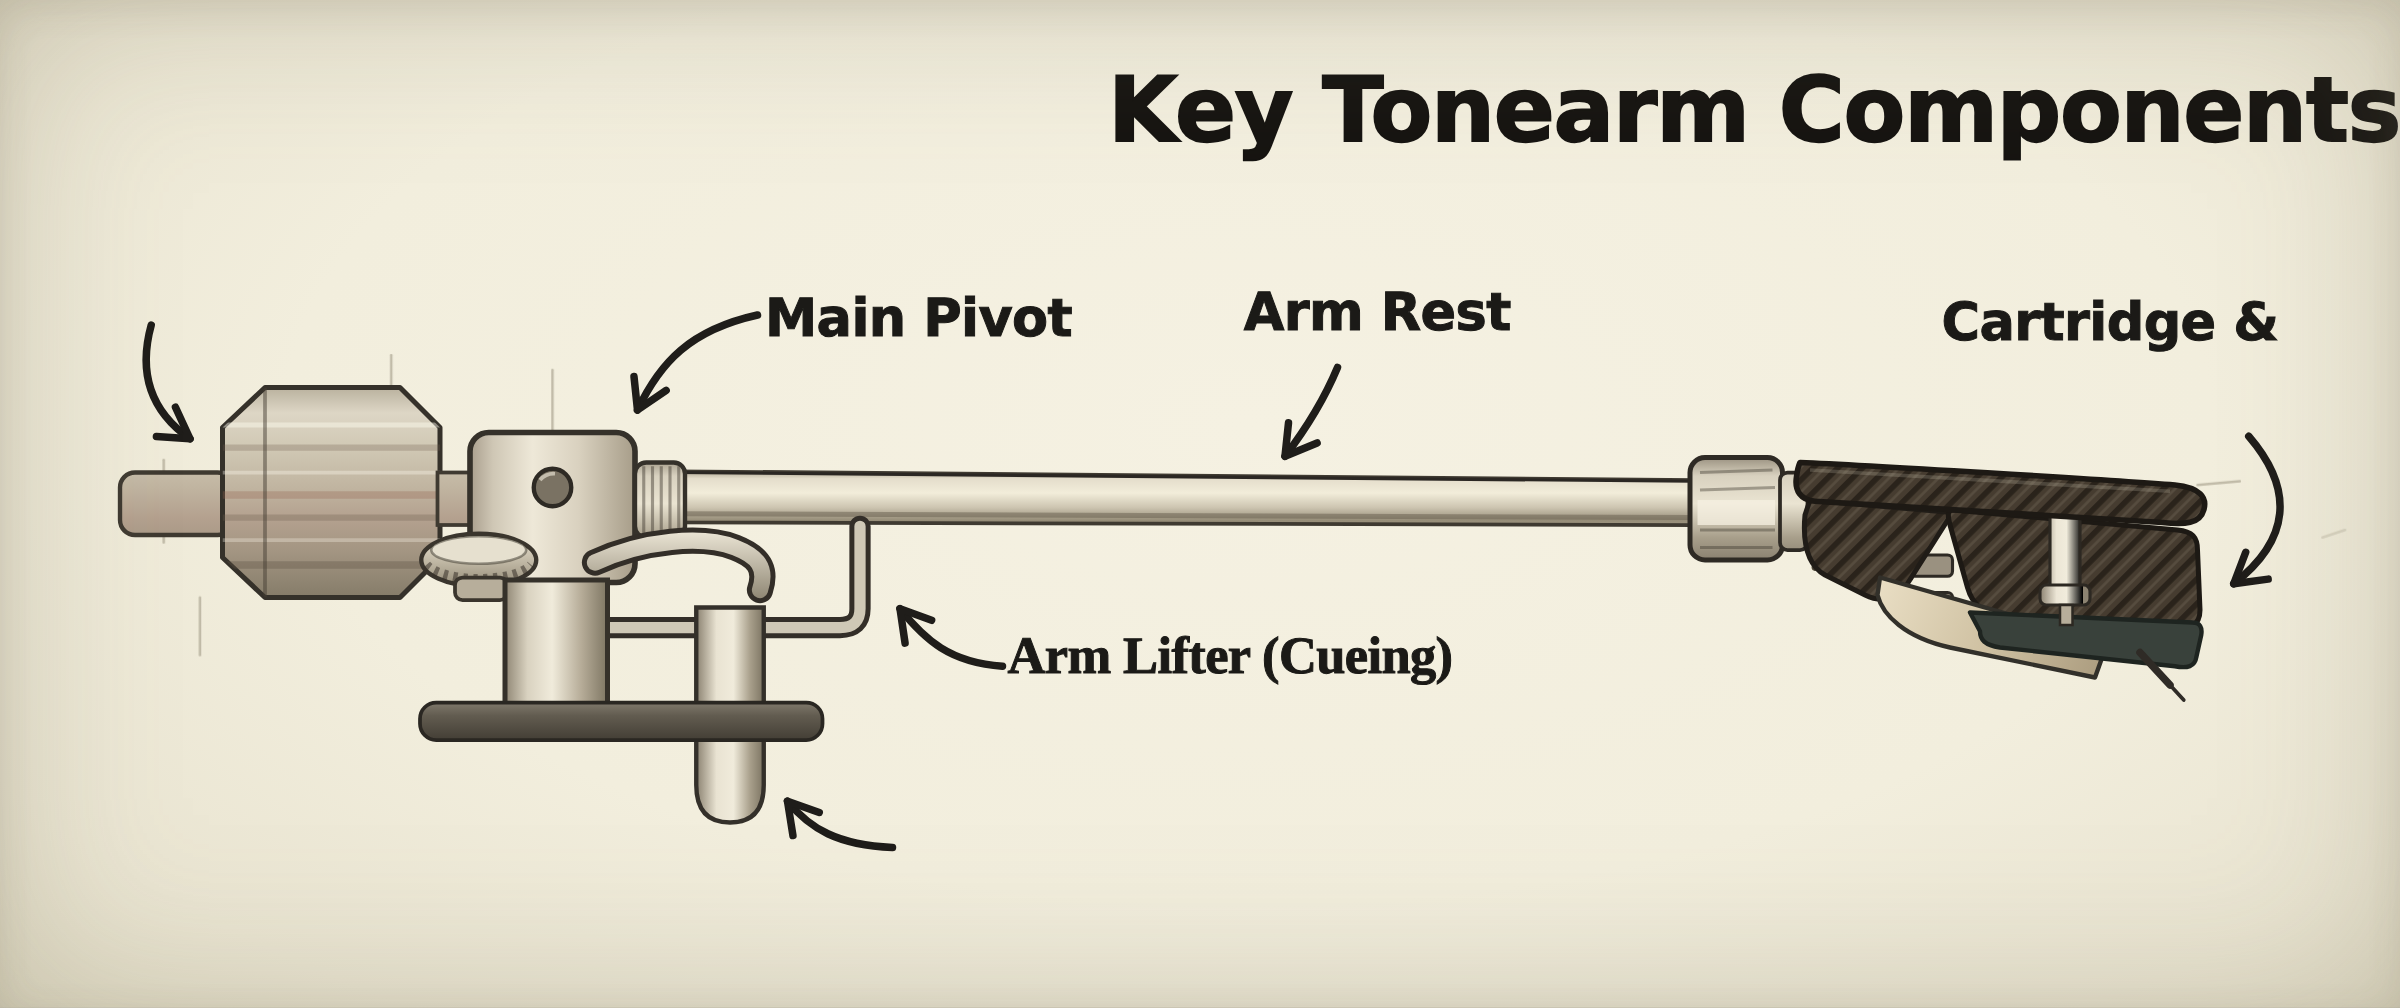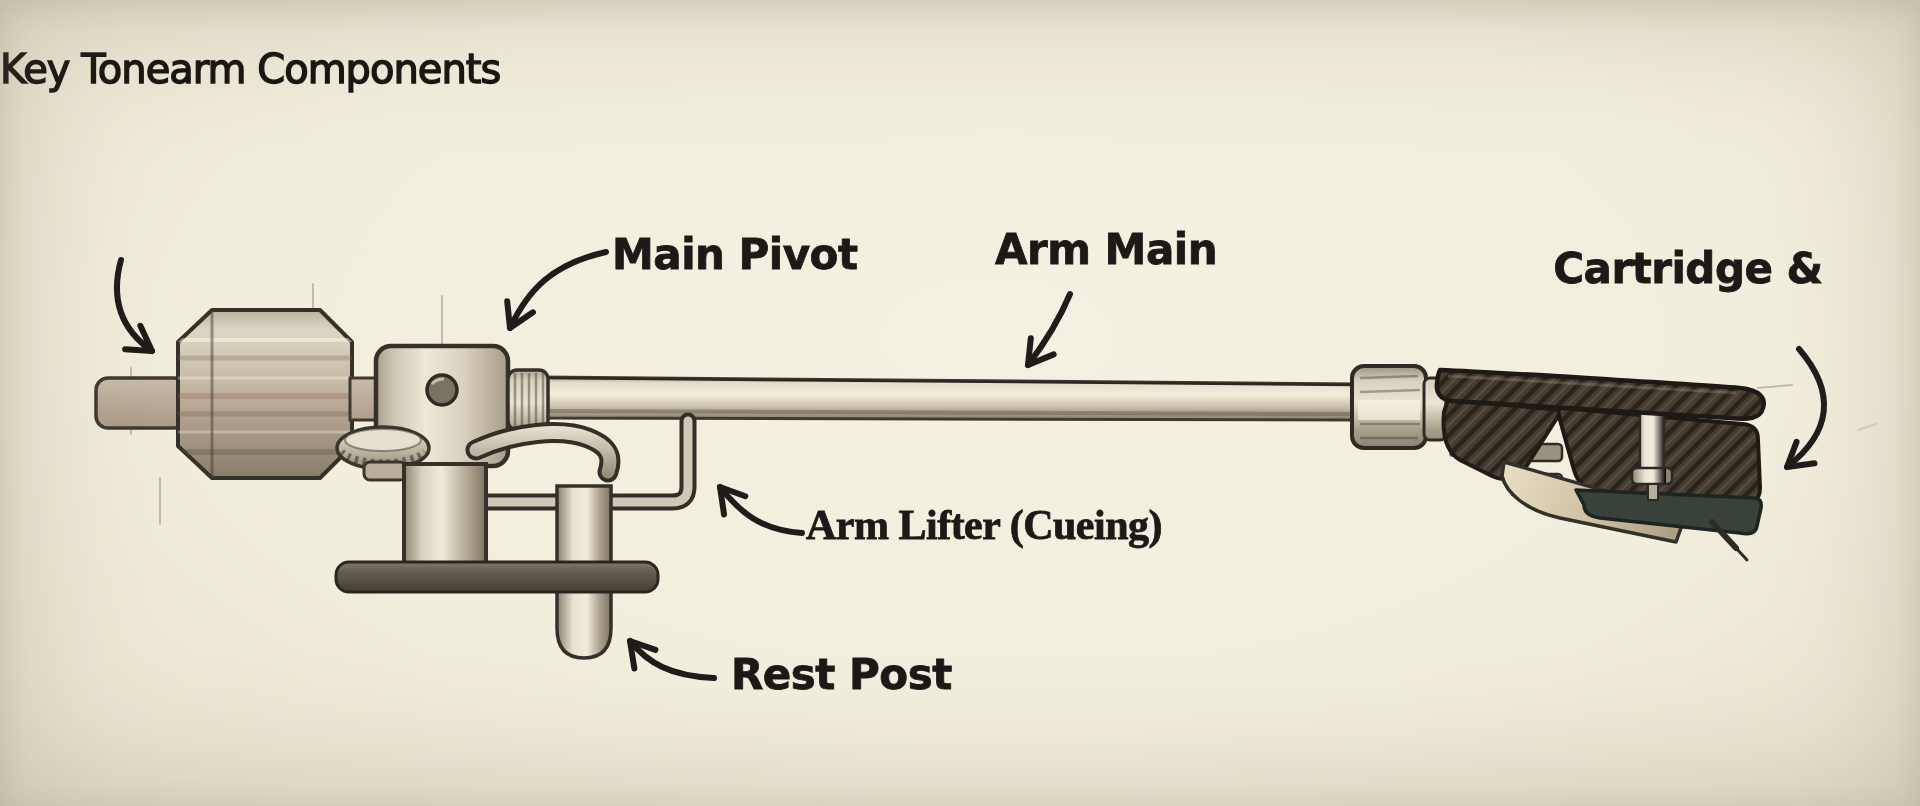--- a/index.html
+++ b/index.html
@@ -10,22 +10,22 @@
     font-family:"DejaVu Sans", sans-serif;
     background:
       radial-gradient(ellipse 1400px 700px at 52% 42%, #f5f1e2 0%, #f2eedd 55%, #eae5d2 82%, #e2ddc7 100%);
   }
   .stage::after{
     content:"";position:absolute;inset:0;pointer-events:none;
     box-shadow:inset 0 0 140px rgba(120,112,86,0.28), inset 0 6px 30px rgba(120,112,86,0.18);
   }
   .title{
     position:absolute;top:46px;left:0;width:100%;
-    text-align:left;
-    font-size:40px;font-weight:normal;letter-spacing:-1px;
+    text-align:right;
+    font-size:72px;font-weight:bold;letter-spacing:-1px;
     color:#161411;-webkit-text-stroke:1.4px #161411;
     white-space:nowrap;
   }
   .lbl{
     position:absolute;
     font-size:42px;font-weight:bold;letter-spacing:-0.5px;
     color:#1b1a17;-webkit-text-stroke:0.8px #1b1a17;
     white-space:nowrap;line-height:1.1;
   }
   .lbl-cartridge{
@@ -244,23 +244,22 @@
       <path d="M802,533 C760,530 740,512 720,487" marker-end="url(#ah)"></path>
       <path d="M714,678 C670,676 648,663 630,641" marker-end="url(#ah)"></path>
     </g>
   </svg>
 
   <div class="title">Key Tonearm Components</div>
 
 
   <div class="lbl" style="left:612px;top:232px;">Main Pivot</div>
 
-  <div class="lbl" style="left:995px;top:227px;">Arm Main</div>
-
-  <div class="lbl lbl-cartridge" style="left:1528px;top:229px;margin-top:11px;">
+  <div class="lbl" style="left:995px;top:227px;">Arm Rest</div>
+
+  <div class="lbl lbl-cartridge" style="left:1528px;top:229px;">
     <span>Cartridge &amp;</span><br>
   </div>
 
   <div class="lbl" style="left:806px;top:502px;font-family:Liberation Serif, serif;">Arm Lifter (Cueing)</div>
 
-  <div class="lbl" style="left:731px;top:652px;">Rest Post</div>
 
 </div>
 
 </body></html>

